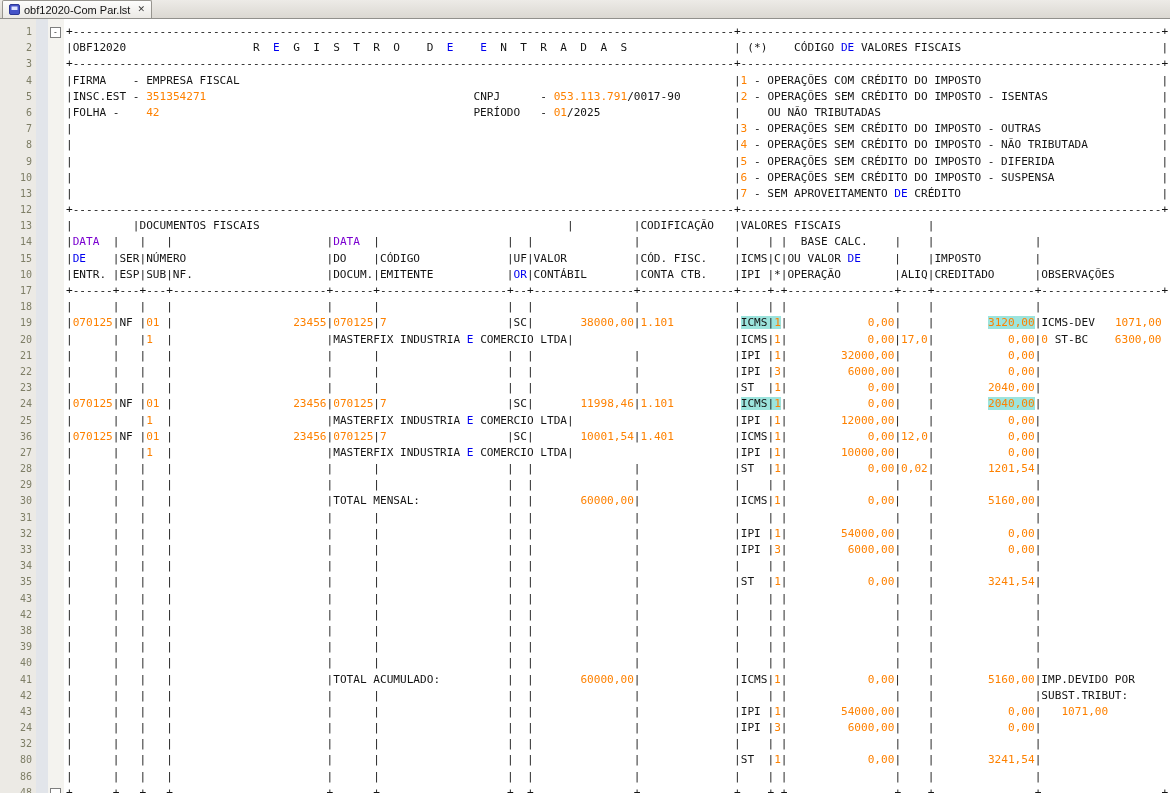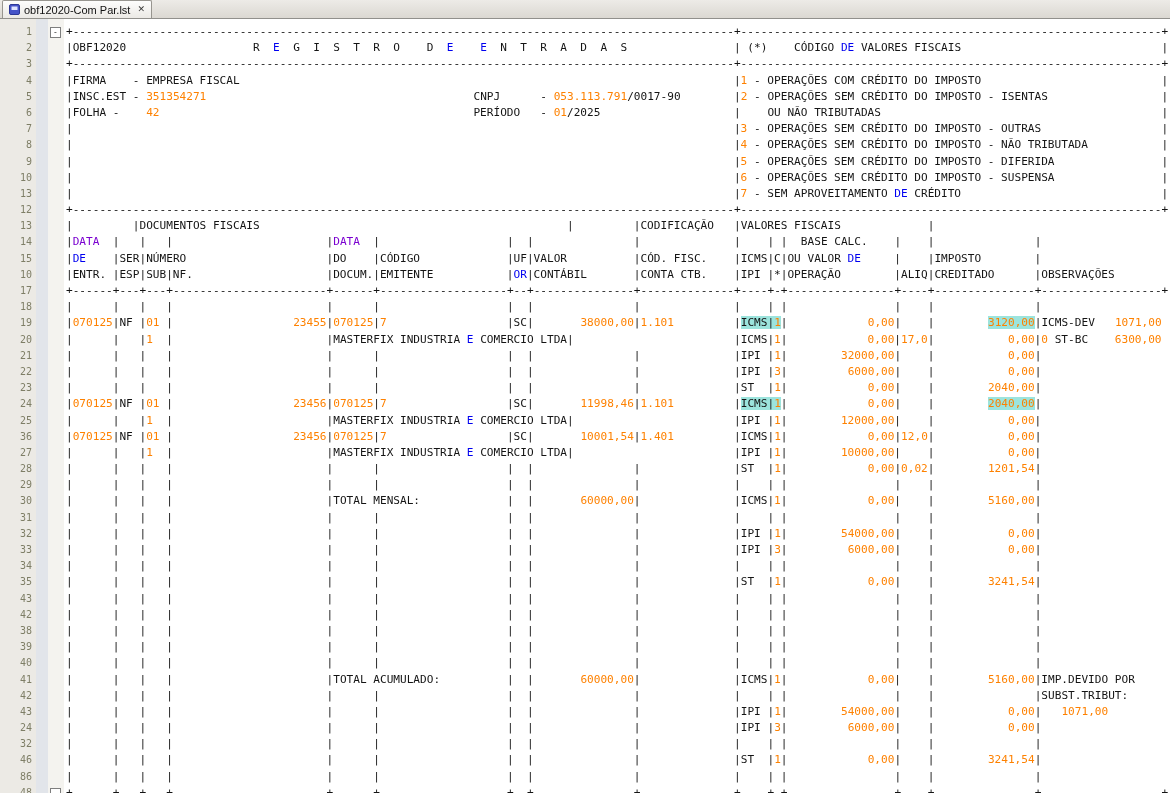--- a/index.html
+++ b/index.html
@@ -82,21 +82,21 @@
         <div class="ln">43</div>
         <div class="ln">42</div>
         <div class="ln">38</div>
         <div class="ln">39</div>
         <div class="ln">40</div>
         <div class="ln">41</div>
         <div class="ln">42</div>
         <div class="ln">43</div>
         <div class="ln">24</div>
         <div class="ln">32</div>
-        <div class="ln">46</div>
+        <div class="ln">80</div>
         <div class="ln">86</div>
         <div class="ln">48</div>
       </div>
     <div class="margin-book"></div>
     <div class="margin-fold" id="foldmargin">
         <div class="fold" style="top: 7.5px;">-</div>
         <div class="fold" style="top: 768.9px;">-</div>
       </div>
     <div class="code" id="code"><div class="cl"><span class="st-d">+</span><span class="st-d">---------------------------------------------------------------------------------------------------</span><span class="st-d">+</span><span class="st-d">---------------------------------------------------------------</span><span class="st-d">+</span></div><div class="cl"><span class="st-d">|OBF12020</span>                   <span class="st-d">R</span>  <span class="st-b">E</span>  <span class="st-d">G  I  S  T  R  O    D</span>  <span class="st-b">E</span>    <span class="st-b">E</span>  <span class="st-d">N  T  R  A  D  A  S</span>                <span class="st-d">| (*)</span>    <span class="st-d">CÓDIGO</span> <span class="st-b">DE</span> <span class="st-d">VALORES FISCAIS</span>                              <span class="st-d">|</span></div><div class="cl"><span class="st-d">+</span><span class="st-d">---------------------------------------------------------------------------------------------------</span><span class="st-d">+</span><span class="st-d">---------------------------------------------------------------</span><span class="st-d">+</span></div><div class="cl"><span class="st-d">|FIRMA</span>    <span class="st-d">- EMPRESA FISCAL</span>                                                                          <span class="st-d">|</span><span class="st-o">1</span><span class="st-d"> - OPERAÇÕES COM CRÉDITO DO IMPOSTO</span>                           <span class="st-d">|</span></div><div class="cl"><span class="st-d">|INSC.EST -</span> <span class="st-o">351354271</span>                                        <span class="st-d">CNPJ</span>      <span class="st-d">-</span> <span class="st-o">053.113.791</span><span class="st-d">/0017-90</span>        <span class="st-d">|</span><span class="st-o">2</span><span class="st-d"> - OPERAÇÕES SEM CRÉDITO DO IMPOSTO - ISENTAS</span>                 <span class="st-d">|</span></div><div class="cl"><span class="st-d">|FOLHA -</span>    <span class="st-o">42</span>                                               <span class="st-d">PERÍODO</span>   <span class="st-d">-</span> <span class="st-o">01</span><span class="st-d">/2025</span>                    <span class="st-d">|</span>    <span class="st-d">OU NÃO TRIBUTADAS</span>                                          <span class="st-d">|</span></div><div class="cl"><span class="st-d">|</span>                                                                                                   <span class="st-d">|</span><span class="st-o">3</span><span class="st-d"> - OPERAÇÕES SEM CRÉDITO DO IMPOSTO - OUTRAS</span>                  <span class="st-d">|</span></div><div class="cl"><span class="st-d">|</span>                                                                                                   <span class="st-d">|</span><span class="st-o">4</span><span class="st-d"> - OPERAÇÕES SEM CRÉDITO DO IMPOSTO - NÃO TRIBUTADA</span>           <span class="st-d">|</span></div><div class="cl"><span class="st-d">|</span>                                                                                                   <span class="st-d">|</span><span class="st-o">5</span><span class="st-d"> - OPERAÇÕES SEM CRÉDITO DO IMPOSTO - DIFERIDA</span>                <span class="st-d">|</span></div><div class="cl"><span class="st-d">|</span>                                                                                                   <span class="st-d">|</span><span class="st-o">6</span><span class="st-d"> - OPERAÇÕES SEM CRÉDITO DO IMPOSTO - SUSPENSA</span>                <span class="st-d">|</span></div><div class="cl"><span class="st-d">|</span>                                                                                                   <span class="st-d">|</span><span class="st-o">7</span><span class="st-d"> - SEM APROVEITAMENTO </span><span class="st-b">DE</span><span class="st-d"> CRÉDITO</span>                              <span class="st-d">|</span></div><div class="cl"><span class="st-d">+</span><span class="st-d">---------------------------------------------------------------------------------------------------</span><span class="st-d">+</span><span class="st-d">---------------------------------------------------------------</span><span class="st-d">+</span></div><div class="cl"><span class="st-d">|</span>         <span class="st-d">|DOCUMENTOS FISCAIS</span>                                              <span class="st-d">|</span>         <span class="st-d">|CODIFICAÇÃO</span>   <span class="st-d">|VALORES FISCAIS</span>             <span class="st-d">|</span></div><div class="cl"><span class="st-d">|</span><span class="st-p">DATA</span>  <span class="st-d">|</span>   <span class="st-d">|</span>   <span class="st-d">|</span>                       <span class="st-d">|</span><span class="st-p">DATA</span>  <span class="st-d">|</span>                   <span class="st-d">|</span>  <span class="st-d">|</span>               <span class="st-d">|</span>              <span class="st-d">|</span>    <span class="st-d">|</span> <span class="st-d">|</span>  <span class="st-d">BASE CALC.</span>    <span class="st-d">|</span>    <span class="st-d">|</span>               <span class="st-d">|</span></div><div class="cl"><span class="st-d">|</span><span class="st-b">DE</span>    <span class="st-d">|SER|NÚMERO</span>                     <span class="st-d">|DO</span>    <span class="st-d">|CÓDIGO</span>             <span class="st-d">|UF|VALOR</span>          <span class="st-d">|CÓD. FISC.</span>    <span class="st-d">|ICMS|C|OU VALOR </span><span class="st-b">DE</span>     <span class="st-d">|</span>    <span class="st-d">|IMPOSTO</span>        <span class="st-d">|</span></div><div class="cl"><span class="st-d">|ENTR. |ESP|SUB|NF.</span>                    <span class="st-d">|DOCUM.|EMITENTE</span>           <span class="st-d">|</span><span class="st-b">OR</span><span class="st-d">|CONTÁBIL</span>       <span class="st-d">|CONTA CTB.</span>    <span class="st-d">|IPI |*|OPERAÇÃO</span>        <span class="st-d">|ALIQ|CREDITADO</span>      <span class="st-d">|OBSERVAÇÕES</span></div><div class="cl"><span class="st-d">+</span><span class="st-d">------</span><span class="st-d">+</span><span class="st-d">---</span><span class="st-d">+</span><span class="st-d">---</span><span class="st-d">+</span><span class="st-d">-----------------------</span><span class="st-d">+</span><span class="st-d">------</span><span class="st-d">+</span><span class="st-d">-------------------</span><span class="st-d">+</span><span class="st-d">--</span><span class="st-d">+</span><span class="st-d">---------------</span><span class="st-d">+</span><span class="st-d">--------------</span><span class="st-d">+</span><span class="st-d">----</span><span class="st-d">+</span><span class="st-d">-</span><span class="st-d">+</span><span class="st-d">----------------</span><span class="st-d">+</span><span class="st-d">----</span><span class="st-d">+</span><span class="st-d">---------------</span><span class="st-d">+</span><span class="st-d">------------------</span><span class="st-d">+</span></div><div class="cl"><span class="st-d">|</span>      <span class="st-d">|</span>   <span class="st-d">|</span>   <span class="st-d">|</span>                       <span class="st-d">|</span>      <span class="st-d">|</span>                   <span class="st-d">|</span>  <span class="st-d">|</span>               <span class="st-d">|</span>              <span class="st-d">|</span>    <span class="st-d">|</span> <span class="st-d">|</span>                <span class="st-d">|</span>    <span class="st-d">|</span>               <span class="st-d">|</span></div><div class="cl"><span class="st-d">|</span><span class="st-o">070125</span><span class="st-d">|NF</span> <span class="st-d">|</span><span class="st-o">01</span> <span class="st-d">|</span>                  <span class="st-o">23455</span><span class="st-d">|</span><span class="st-o">070125</span><span class="st-d">|</span><span class="st-o">7</span>                  <span class="st-d">|SC|</span>       <span class="st-o">38000,00</span><span class="st-d">|</span><span class="st-o">1.101</span>         <span class="st-d">|</span><span class="st-hK">ICMS|</span><span class="st-hO">1</span><span class="st-d">|</span>            <span class="st-o">0,00</span><span class="st-d">|</span>    <span class="st-d">|</span>        <span class="st-hO">3120,00</span><span class="st-d">|ICMS-DEV</span>   <span class="st-o">1071,00</span></div><div class="cl"><span class="st-d">|</span>      <span class="st-d">|</span>   <span class="st-d">|</span><span class="st-o">1</span>  <span class="st-d">|</span>                       <span class="st-d">|MASTERFIX INDUSTRIA </span><span class="st-b">E</span><span class="st-d"> COMERCIO LTDA|</span>                        <span class="st-d">|ICMS|</span><span class="st-o">1</span><span class="st-d">|</span>            <span class="st-o">0,00</span><span class="st-d">|</span><span class="st-o">17,0</span><span class="st-d">|</span>           <span class="st-o">0,00</span><span class="st-d">|</span><span class="st-o">0</span> <span class="st-d">ST-BC</span>    <span class="st-o">6300,00</span></div><div class="cl"><span class="st-d">|</span>      <span class="st-d">|</span>   <span class="st-d">|</span>   <span class="st-d">|</span>                       <span class="st-d">|</span>      <span class="st-d">|</span>                   <span class="st-d">|</span>  <span class="st-d">|</span>               <span class="st-d">|</span>              <span class="st-d">|</span><span class="st-d">IPI</span> <span class="st-d">|</span><span class="st-o">1</span><span class="st-d">|</span>        <span class="st-o">32000,00</span><span class="st-d">|</span>    <span class="st-d">|</span>           <span class="st-o">0,00</span><span class="st-d">|</span></div><div class="cl"><span class="st-d">|</span>      <span class="st-d">|</span>   <span class="st-d">|</span>   <span class="st-d">|</span>                       <span class="st-d">|</span>      <span class="st-d">|</span>                   <span class="st-d">|</span>  <span class="st-d">|</span>               <span class="st-d">|</span>              <span class="st-d">|</span><span class="st-d">IPI</span> <span class="st-d">|</span><span class="st-o">3</span><span class="st-d">|</span>         <span class="st-o">6000,00</span><span class="st-d">|</span>    <span class="st-d">|</span>           <span class="st-o">0,00</span><span class="st-d">|</span></div><div class="cl"><span class="st-d">|</span>      <span class="st-d">|</span>   <span class="st-d">|</span>   <span class="st-d">|</span>                       <span class="st-d">|</span>      <span class="st-d">|</span>                   <span class="st-d">|</span>  <span class="st-d">|</span>               <span class="st-d">|</span>              <span class="st-d">|</span><span class="st-d">ST</span>  <span class="st-d">|</span><span class="st-o">1</span><span class="st-d">|</span>            <span class="st-o">0,00</span><span class="st-d">|</span>    <span class="st-d">|</span>        <span class="st-o">2040,00</span><span class="st-d">|</span></div><div class="cl"><span class="st-d">|</span><span class="st-o">070125</span><span class="st-d">|NF</span> <span class="st-d">|</span><span class="st-o">01</span> <span class="st-d">|</span>                  <span class="st-o">23456</span><span class="st-d">|</span><span class="st-o">070125</span><span class="st-d">|</span><span class="st-o">7</span>                  <span class="st-d">|SC|</span>       <span class="st-o">11998,46</span><span class="st-d">|</span><span class="st-o">1.101</span>         <span class="st-d">|</span><span class="st-hK">ICMS|</span><span class="st-hO">1</span><span class="st-d">|</span>            <span class="st-o">0,00</span><span class="st-d">|</span>    <span class="st-d">|</span>        <span class="st-hO">2040,00</span><span class="st-d">|</span></div><div class="cl"><span class="st-d">|</span>      <span class="st-d">|</span>   <span class="st-d">|</span><span class="st-o">1</span>  <span class="st-d">|</span>                       <span class="st-d">|MASTERFIX INDUSTRIA </span><span class="st-b">E</span><span class="st-d"> COMERCIO LTDA|</span>                        <span class="st-d">|IPI |</span><span class="st-o">1</span><span class="st-d">|</span>        <span class="st-o">12000,00</span><span class="st-d">|</span>    <span class="st-d">|</span>           <span class="st-o">0,00</span><span class="st-d">|</span></div><div class="cl"><span class="st-d">|</span><span class="st-o">070125</span><span class="st-d">|NF</span> <span class="st-d">|</span><span class="st-o">01</span> <span class="st-d">|</span>                  <span class="st-o">23456</span><span class="st-d">|</span><span class="st-o">070125</span><span class="st-d">|</span><span class="st-o">7</span>                  <span class="st-d">|SC|</span>       <span class="st-o">10001,54</span><span class="st-d">|</span><span class="st-o">1.401</span>         <span class="st-d">|ICMS|</span><span class="st-o">1</span><span class="st-d">|</span>            <span class="st-o">0,00</span><span class="st-d">|</span><span class="st-o">12,0</span><span class="st-d">|</span>           <span class="st-o">0,00</span><span class="st-d">|</span></div><div class="cl"><span class="st-d">|</span>      <span class="st-d">|</span>   <span class="st-d">|</span><span class="st-o">1</span>  <span class="st-d">|</span>                       <span class="st-d">|MASTERFIX INDUSTRIA </span><span class="st-b">E</span><span class="st-d"> COMERCIO LTDA|</span>                        <span class="st-d">|IPI |</span><span class="st-o">1</span><span class="st-d">|</span>        <span class="st-o">10000,00</span><span class="st-d">|</span>    <span class="st-d">|</span>           <span class="st-o">0,00</span><span class="st-d">|</span></div><div class="cl"><span class="st-d">|</span>      <span class="st-d">|</span>   <span class="st-d">|</span>   <span class="st-d">|</span>                       <span class="st-d">|</span>      <span class="st-d">|</span>                   <span class="st-d">|</span>  <span class="st-d">|</span>               <span class="st-d">|</span>              <span class="st-d">|</span><span class="st-d">ST</span>  <span class="st-d">|</span><span class="st-o">1</span><span class="st-d">|</span>            <span class="st-o">0,00</span><span class="st-d">|</span><span class="st-o">0,02</span><span class="st-d">|</span>        <span class="st-o">1201,54</span><span class="st-d">|</span></div><div class="cl"><span class="st-d">|</span>      <span class="st-d">|</span>   <span class="st-d">|</span>   <span class="st-d">|</span>                       <span class="st-d">|</span>      <span class="st-d">|</span>                   <span class="st-d">|</span>  <span class="st-d">|</span>               <span class="st-d">|</span>              <span class="st-d">|</span>    <span class="st-d">|</span> <span class="st-d">|</span>                <span class="st-d">|</span>    <span class="st-d">|</span>               <span class="st-d">|</span></div><div class="cl"><span class="st-d">|</span>      <span class="st-d">|</span>   <span class="st-d">|</span>   <span class="st-d">|</span>                       <span class="st-d">|TOTAL MENSAL:</span>             <span class="st-d">|</span>  <span class="st-d">|</span>       <span class="st-o">60000,00</span><span class="st-d">|</span>              <span class="st-d">|ICMS|</span><span class="st-o">1</span><span class="st-d">|</span>            <span class="st-o">0,00</span><span class="st-d">|</span>    <span class="st-d">|</span>        <span class="st-o">5160,00</span><span class="st-d">|</span></div><div class="cl"><span class="st-d">|</span>      <span class="st-d">|</span>   <span class="st-d">|</span>   <span class="st-d">|</span>                       <span class="st-d">|</span>      <span class="st-d">|</span>                   <span class="st-d">|</span>  <span class="st-d">|</span>               <span class="st-d">|</span>              <span class="st-d">|</span>    <span class="st-d">|</span> <span class="st-d">|</span>                <span class="st-d">|</span>    <span class="st-d">|</span>               <span class="st-d">|</span></div><div class="cl"><span class="st-d">|</span>      <span class="st-d">|</span>   <span class="st-d">|</span>   <span class="st-d">|</span>                       <span class="st-d">|</span>      <span class="st-d">|</span>                   <span class="st-d">|</span>  <span class="st-d">|</span>               <span class="st-d">|</span>              <span class="st-d">|</span><span class="st-d">IPI</span> <span class="st-d">|</span><span class="st-o">1</span><span class="st-d">|</span>        <span class="st-o">54000,00</span><span class="st-d">|</span>    <span class="st-d">|</span>           <span class="st-o">0,00</span><span class="st-d">|</span></div><div class="cl"><span class="st-d">|</span>      <span class="st-d">|</span>   <span class="st-d">|</span>   <span class="st-d">|</span>                       <span class="st-d">|</span>      <span class="st-d">|</span>                   <span class="st-d">|</span>  <span class="st-d">|</span>               <span class="st-d">|</span>              <span class="st-d">|</span><span class="st-d">IPI</span> <span class="st-d">|</span><span class="st-o">3</span><span class="st-d">|</span>         <span class="st-o">6000,00</span><span class="st-d">|</span>    <span class="st-d">|</span>           <span class="st-o">0,00</span><span class="st-d">|</span></div><div class="cl"><span class="st-d">|</span>      <span class="st-d">|</span>   <span class="st-d">|</span>   <span class="st-d">|</span>                       <span class="st-d">|</span>      <span class="st-d">|</span>                   <span class="st-d">|</span>  <span class="st-d">|</span>               <span class="st-d">|</span>              <span class="st-d">|</span>    <span class="st-d">|</span> <span class="st-d">|</span>                <span class="st-d">|</span>    <span class="st-d">|</span>               <span class="st-d">|</span></div><div class="cl"><span class="st-d">|</span>      <span class="st-d">|</span>   <span class="st-d">|</span>   <span class="st-d">|</span>                       <span class="st-d">|</span>      <span class="st-d">|</span>                   <span class="st-d">|</span>  <span class="st-d">|</span>               <span class="st-d">|</span>              <span class="st-d">|</span><span class="st-d">ST</span>  <span class="st-d">|</span><span class="st-o">1</span><span class="st-d">|</span>            <span class="st-o">0,00</span><span class="st-d">|</span>    <span class="st-d">|</span>        <span class="st-o">3241,54</span><span class="st-d">|</span></div><div class="cl"><span class="st-d">|</span>      <span class="st-d">|</span>   <span class="st-d">|</span>   <span class="st-d">|</span>                       <span class="st-d">|</span>      <span class="st-d">|</span>                   <span class="st-d">|</span>  <span class="st-d">|</span>               <span class="st-d">|</span>              <span class="st-d">|</span>    <span class="st-d">|</span> <span class="st-d">|</span>                <span class="st-d">|</span>    <span class="st-d">|</span>               <span class="st-d">|</span></div><div class="cl"><span class="st-d">|</span>      <span class="st-d">|</span>   <span class="st-d">|</span>   <span class="st-d">|</span>                       <span class="st-d">|</span>      <span class="st-d">|</span>                   <span class="st-d">|</span>  <span class="st-d">|</span>               <span class="st-d">|</span>              <span class="st-d">|</span>    <span class="st-d">|</span> <span class="st-d">|</span>                <span class="st-d">|</span>    <span class="st-d">|</span>               <span class="st-d">|</span></div><div class="cl"><span class="st-d">|</span>      <span class="st-d">|</span>   <span class="st-d">|</span>   <span class="st-d">|</span>                       <span class="st-d">|</span>      <span class="st-d">|</span>                   <span class="st-d">|</span>  <span class="st-d">|</span>               <span class="st-d">|</span>              <span class="st-d">|</span>    <span class="st-d">|</span> <span class="st-d">|</span>                <span class="st-d">|</span>    <span class="st-d">|</span>               <span class="st-d">|</span></div><div class="cl"><span class="st-d">|</span>      <span class="st-d">|</span>   <span class="st-d">|</span>   <span class="st-d">|</span>                       <span class="st-d">|</span>      <span class="st-d">|</span>                   <span class="st-d">|</span>  <span class="st-d">|</span>               <span class="st-d">|</span>              <span class="st-d">|</span>    <span class="st-d">|</span> <span class="st-d">|</span>                <span class="st-d">|</span>    <span class="st-d">|</span>               <span class="st-d">|</span></div><div class="cl"><span class="st-d">|</span>      <span class="st-d">|</span>   <span class="st-d">|</span>   <span class="st-d">|</span>                       <span class="st-d">|</span>      <span class="st-d">|</span>                   <span class="st-d">|</span>  <span class="st-d">|</span>               <span class="st-d">|</span>              <span class="st-d">|</span>    <span class="st-d">|</span> <span class="st-d">|</span>                <span class="st-d">|</span>    <span class="st-d">|</span>               <span class="st-d">|</span></div><div class="cl"><span class="st-d">|</span>      <span class="st-d">|</span>   <span class="st-d">|</span>   <span class="st-d">|</span>                       <span class="st-d">|TOTAL ACUMULADO:</span>          <span class="st-d">|</span>  <span class="st-d">|</span>       <span class="st-o">60000,00</span><span class="st-d">|</span>              <span class="st-d">|ICMS|</span><span class="st-o">1</span><span class="st-d">|</span>            <span class="st-o">0,00</span><span class="st-d">|</span>    <span class="st-d">|</span>        <span class="st-o">5160,00</span><span class="st-d">|IMP.DEVIDO POR</span></div><div class="cl"><span class="st-d">|</span>      <span class="st-d">|</span>   <span class="st-d">|</span>   <span class="st-d">|</span>                       <span class="st-d">|</span>      <span class="st-d">|</span>                   <span class="st-d">|</span>  <span class="st-d">|</span>               <span class="st-d">|</span>              <span class="st-d">|</span>    <span class="st-d">|</span> <span class="st-d">|</span>                <span class="st-d">|</span>    <span class="st-d">|</span>               <span class="st-d">|</span><span class="st-d">SUBST.TRIBUT:</span></div><div class="cl"><span class="st-d">|</span>      <span class="st-d">|</span>   <span class="st-d">|</span>   <span class="st-d">|</span>                       <span class="st-d">|</span>      <span class="st-d">|</span>                   <span class="st-d">|</span>  <span class="st-d">|</span>               <span class="st-d">|</span>              <span class="st-d">|</span><span class="st-d">IPI</span> <span class="st-d">|</span><span class="st-o">1</span><span class="st-d">|</span>        <span class="st-o">54000,00</span><span class="st-d">|</span>    <span class="st-d">|</span>           <span class="st-o">0,00</span><span class="st-d">|</span>   <span class="st-o">1071,00</span></div><div class="cl"><span class="st-d">|</span>      <span class="st-d">|</span>   <span class="st-d">|</span>   <span class="st-d">|</span>                       <span class="st-d">|</span>      <span class="st-d">|</span>                   <span class="st-d">|</span>  <span class="st-d">|</span>               <span class="st-d">|</span>              <span class="st-d">|</span><span class="st-d">IPI</span> <span class="st-d">|</span><span class="st-o">3</span><span class="st-d">|</span>         <span class="st-o">6000,00</span><span class="st-d">|</span>    <span class="st-d">|</span>           <span class="st-o">0,00</span><span class="st-d">|</span></div><div class="cl"><span class="st-d">|</span>      <span class="st-d">|</span>   <span class="st-d">|</span>   <span class="st-d">|</span>                       <span class="st-d">|</span>      <span class="st-d">|</span>                   <span class="st-d">|</span>  <span class="st-d">|</span>               <span class="st-d">|</span>              <span class="st-d">|</span>    <span class="st-d">|</span> <span class="st-d">|</span>                <span class="st-d">|</span>    <span class="st-d">|</span>               <span class="st-d">|</span></div><div class="cl"><span class="st-d">|</span>      <span class="st-d">|</span>   <span class="st-d">|</span>   <span class="st-d">|</span>                       <span class="st-d">|</span>      <span class="st-d">|</span>                   <span class="st-d">|</span>  <span class="st-d">|</span>               <span class="st-d">|</span>              <span class="st-d">|</span><span class="st-d">ST</span>  <span class="st-d">|</span><span class="st-o">1</span><span class="st-d">|</span>            <span class="st-o">0,00</span><span class="st-d">|</span>    <span class="st-d">|</span>        <span class="st-o">3241,54</span><span class="st-d">|</span></div><div class="cl"><span class="st-d">|</span>      <span class="st-d">|</span>   <span class="st-d">|</span>   <span class="st-d">|</span>                       <span class="st-d">|</span>      <span class="st-d">|</span>                   <span class="st-d">|</span>  <span class="st-d">|</span>               <span class="st-d">|</span>              <span class="st-d">|</span>    <span class="st-d">|</span> <span class="st-d">|</span>                <span class="st-d">|</span>    <span class="st-d">|</span>               <span class="st-d">|</span></div><div class="cl"><span class="st-d">+</span><span class="st-d">------</span><span class="st-d">+</span><span class="st-d">---</span><span class="st-d">+</span><span class="st-d">---</span><span class="st-d">+</span><span class="st-d">-----------------------</span><span class="st-d">+</span><span class="st-d">------</span><span class="st-d">+</span><span class="st-d">-------------------</span><span class="st-d">+</span><span class="st-d">--</span><span class="st-d">+</span><span class="st-d">---------------</span><span class="st-d">+</span><span class="st-d">--------------</span><span class="st-d">+</span><span class="st-d">----</span><span class="st-d">+</span><span class="st-d">-</span><span class="st-d">+</span><span class="st-d">----------------</span><span class="st-d">+</span><span class="st-d">----</span><span class="st-d">+</span><span class="st-d">---------------</span><span class="st-d">+</span><span class="st-d">------------------</span><span class="st-d">+</span></div></div>
   </div>

